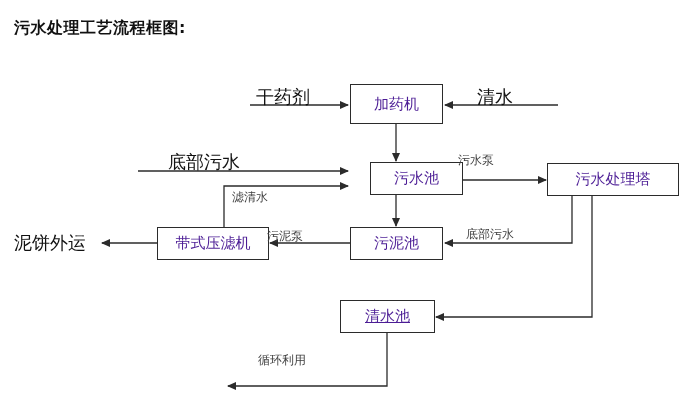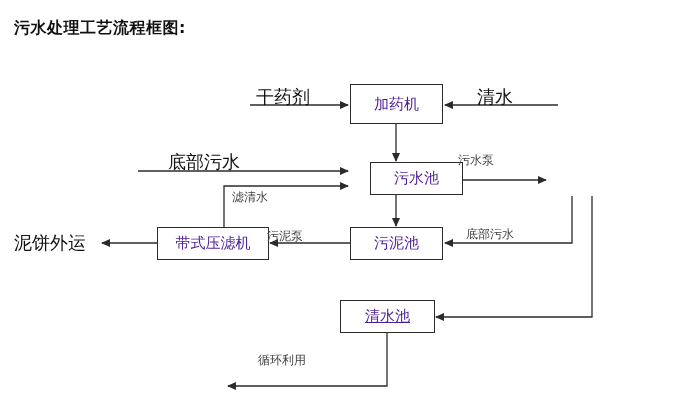--- a/index.html
+++ b/index.html
@@ -93,20 +93,23 @@
   </svg>
 
   <div class="node" style="left:350px;top:84px;width:93px;height:40px;">
     <span>加药机</span>
   </div>
 
   <div class="node" style="left:350px;top:162px;width:93px;height:33px;margin-left:20px;">
     <span>污水池</span>
   </div>
 
+  <div class="node" style="left:547px;top:163px;width:132px;height:33px;">
+    <span>污水处理塔</span>
+  </div>
 
   <div class="node" style="left:157px;top:227px;width:112px;height:33px;">
     <span>带式压滤机</span>
   </div>
 
   <div class="node" style="left:350px;top:227px;width:93px;height:33px;">
     <span>污泥池</span>
   </div>
 
   <div class="node" style="left:340px;top:300px;width:95px;height:33px;text-decoration:underline;">

